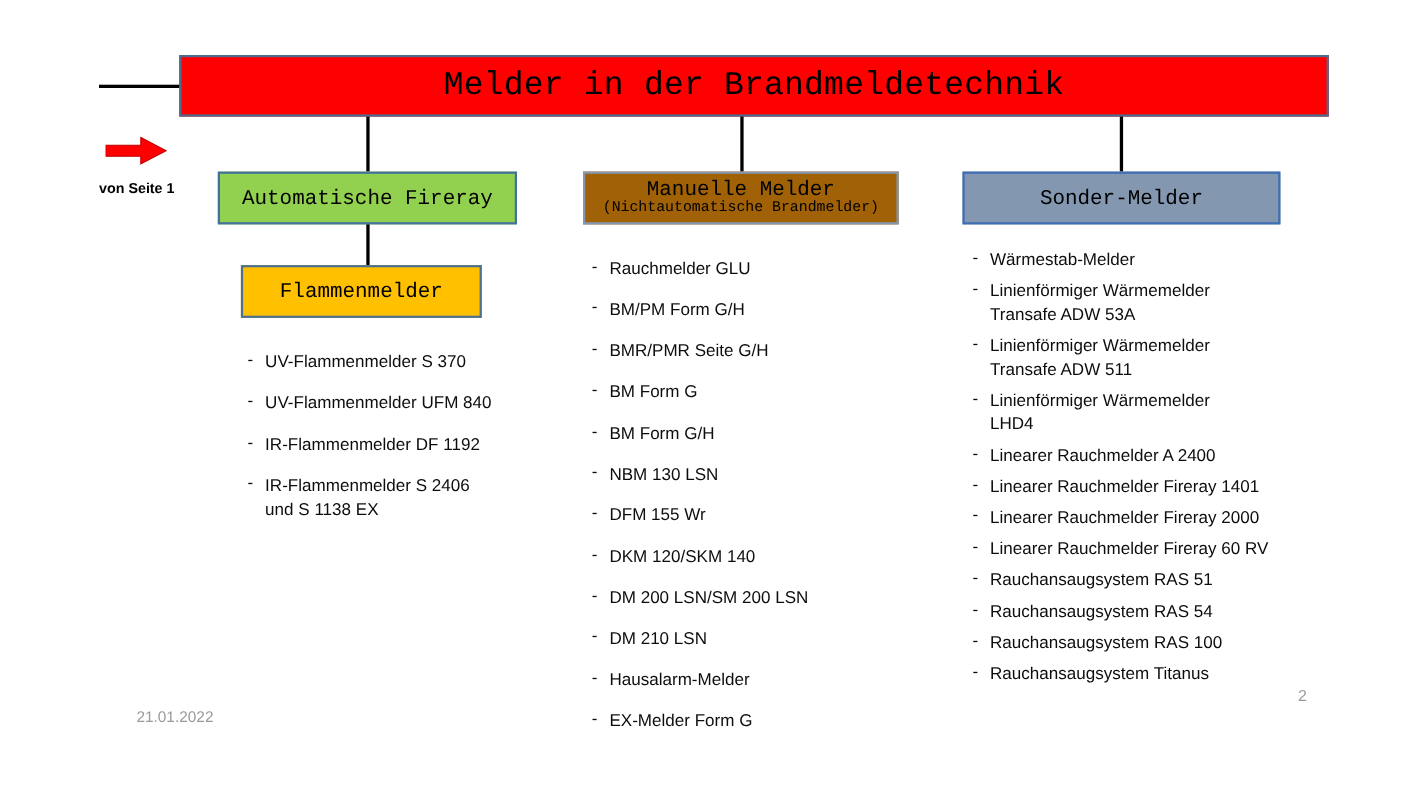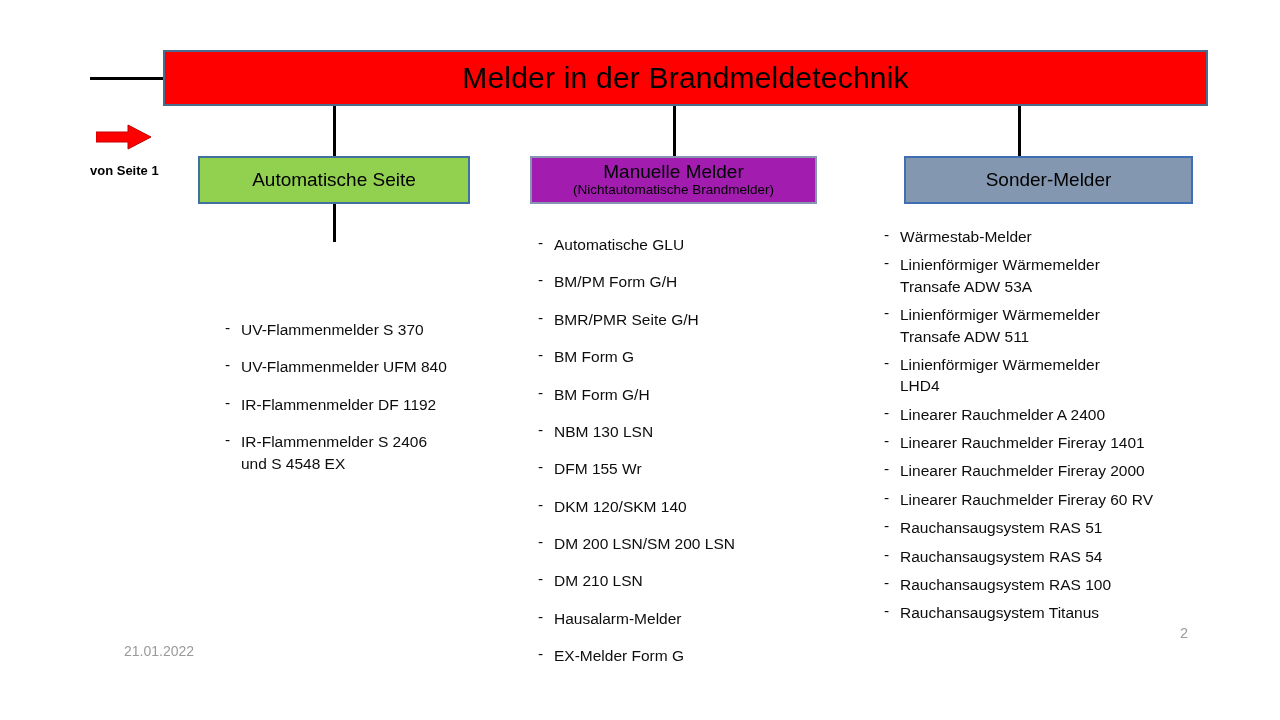--- a/index.html
+++ b/index.html
@@ -34,31 +34,32 @@
   .box {
     position: absolute;
     box-sizing: border-box;
     border: 2px solid #41719C;
     display: flex;
     flex-direction: column;
     align-items: center;
     justify-content: center;
     text-align: left;
     line-height: 1.08;
+    font-family: Liberation Mono, monospace;
   }
   .box-title {
     background: #FF0000;
     border-color: #4A6C8F;
   }
   .box-title .box-label {
     font-size: 30px;
     letter-spacing: 0.2px;
   }
   .box-green   { background: #92D050; }
-  .box-red     { background: #a21caf; border-color: #8496B0; }
+  .box-red     { background: #a16207; border-color: #8496B0; }
   .box-slate   { background: #8497B0; border-color: #3F6EB5; }
   .box-orange  { background: #FFC000; border-color: #4A7194; }
 
   .box-label {
     font-size: 19px;
     color: #000000;
   }
   .box-sublabel {
     font-size: 13.5px;
     color: #000000;
@@ -141,55 +142,58 @@
   <div class="conn-v" style="left:333px; top:106px; height:50px;"></div>
   <div class="conn-v" style="left:673px; top:106px; height:50px;"></div>
   <div class="conn-v" style="left:1018px; top:106px; height:50px;"></div>
 
   <svg id="from-page-arrow" viewBox="0 0 56 26">
     <polygon points="0,8 32,8 32,1 55,13 32,25 32,18 0,18" fill="#FF0000" stroke="#C00000" stroke-width="1"></polygon>
   </svg>
   <div id="from-page-caption">von Seite 1</div>
 
   <div class="box box-green" id="box-automatic" style="left:198px; top:156px; width:272px; height:48px;">
-    <span class="box-label">Automatische  Seite</span>
+    <span class="box-label">Automatische  Fireray</span>
   </div>
 
   <div class="conn-v" style="left:333px; top:204px; height:38px;"></div>
 
+  <div class="box box-orange" id="box-flammenmelder" style="left:219px; top:241px; width:219px; height:48px;">
+    <span class="box-label">Flammenmelder</span>
+  </div>
 
   <div class="col-list" id="list-flammenmelder" style="left:225px; top:319px; width:290px;">
       <div class="li">
         <span class="dash">-</span>
         <span class="txt">UV-Flammenmelder S 370</span>
       </div>
       <div class="li">
         <span class="dash">-</span>
         <span class="txt"> UV-Flammenmelder UFM 840</span>
       </div>
       <div class="li">
         <span class="dash">-</span>
         <span class="txt">IR-Flammenmelder DF 1192</span>
       </div>
       <div class="li">
         <span class="dash">-</span>
         <span class="txt">IR-Flammenmelder S 2406
-  und S 4548 EX</span>
+  und S 1138 EX</span>
       </div>
     </div>
 
   <div class="box box-red" id="box-manual" style="left:530px; top:156px; width:287px; height:48px;">
     <span class="box-label">Manuelle  Melder</span>
     <span class="box-sublabel">(Nichtautomatische  Brandmelder)</span>
   </div>
 
   <div class="col-list" id="list-manuelle" style="left:538px; top:234px; width:300px;">
       <div class="li">
         <span class="dash">-</span>
-        <span class="txt">Automatische GLU</span>
+        <span class="txt">Rauchmelder GLU</span>
       </div>
       <div class="li">
         <span class="dash">-</span>
         <span class="txt">BM/PM Form G/H</span>
       </div>
       <div class="li">
         <span class="dash">-</span>
         <span class="txt">BMR/PMR Seite G/H</span>
       </div>
       <div class="li">
@@ -223,21 +227,21 @@
       <div class="li">
         <span class="dash">-</span>
         <span class="txt">Hausalarm-Melder</span>
       </div>
       <div class="li">
         <span class="dash">-</span>
         <span class="txt">EX-Melder Form G</span>
       </div>
     </div>
 
-  <div class="box box-slate" id="box-special" style="left:875px; top:156px; width:289px; height:48px;margin-left:29px;">
+  <div class="box box-slate" id="box-special" style="left:875px; top:156px; width:289px; height:48px;">
     <span class="box-label">Sonder-Melder</span>
   </div>
 
   <div class="col-list" id="list-sonder" style="left:884px; top:226px; width:310px;">
       <div class="li">
         <span class="dash">-</span>
         <span class="txt">Wärmestab-Melder</span>
       </div>
       <div class="li">
         <span class="dash">-</span>

